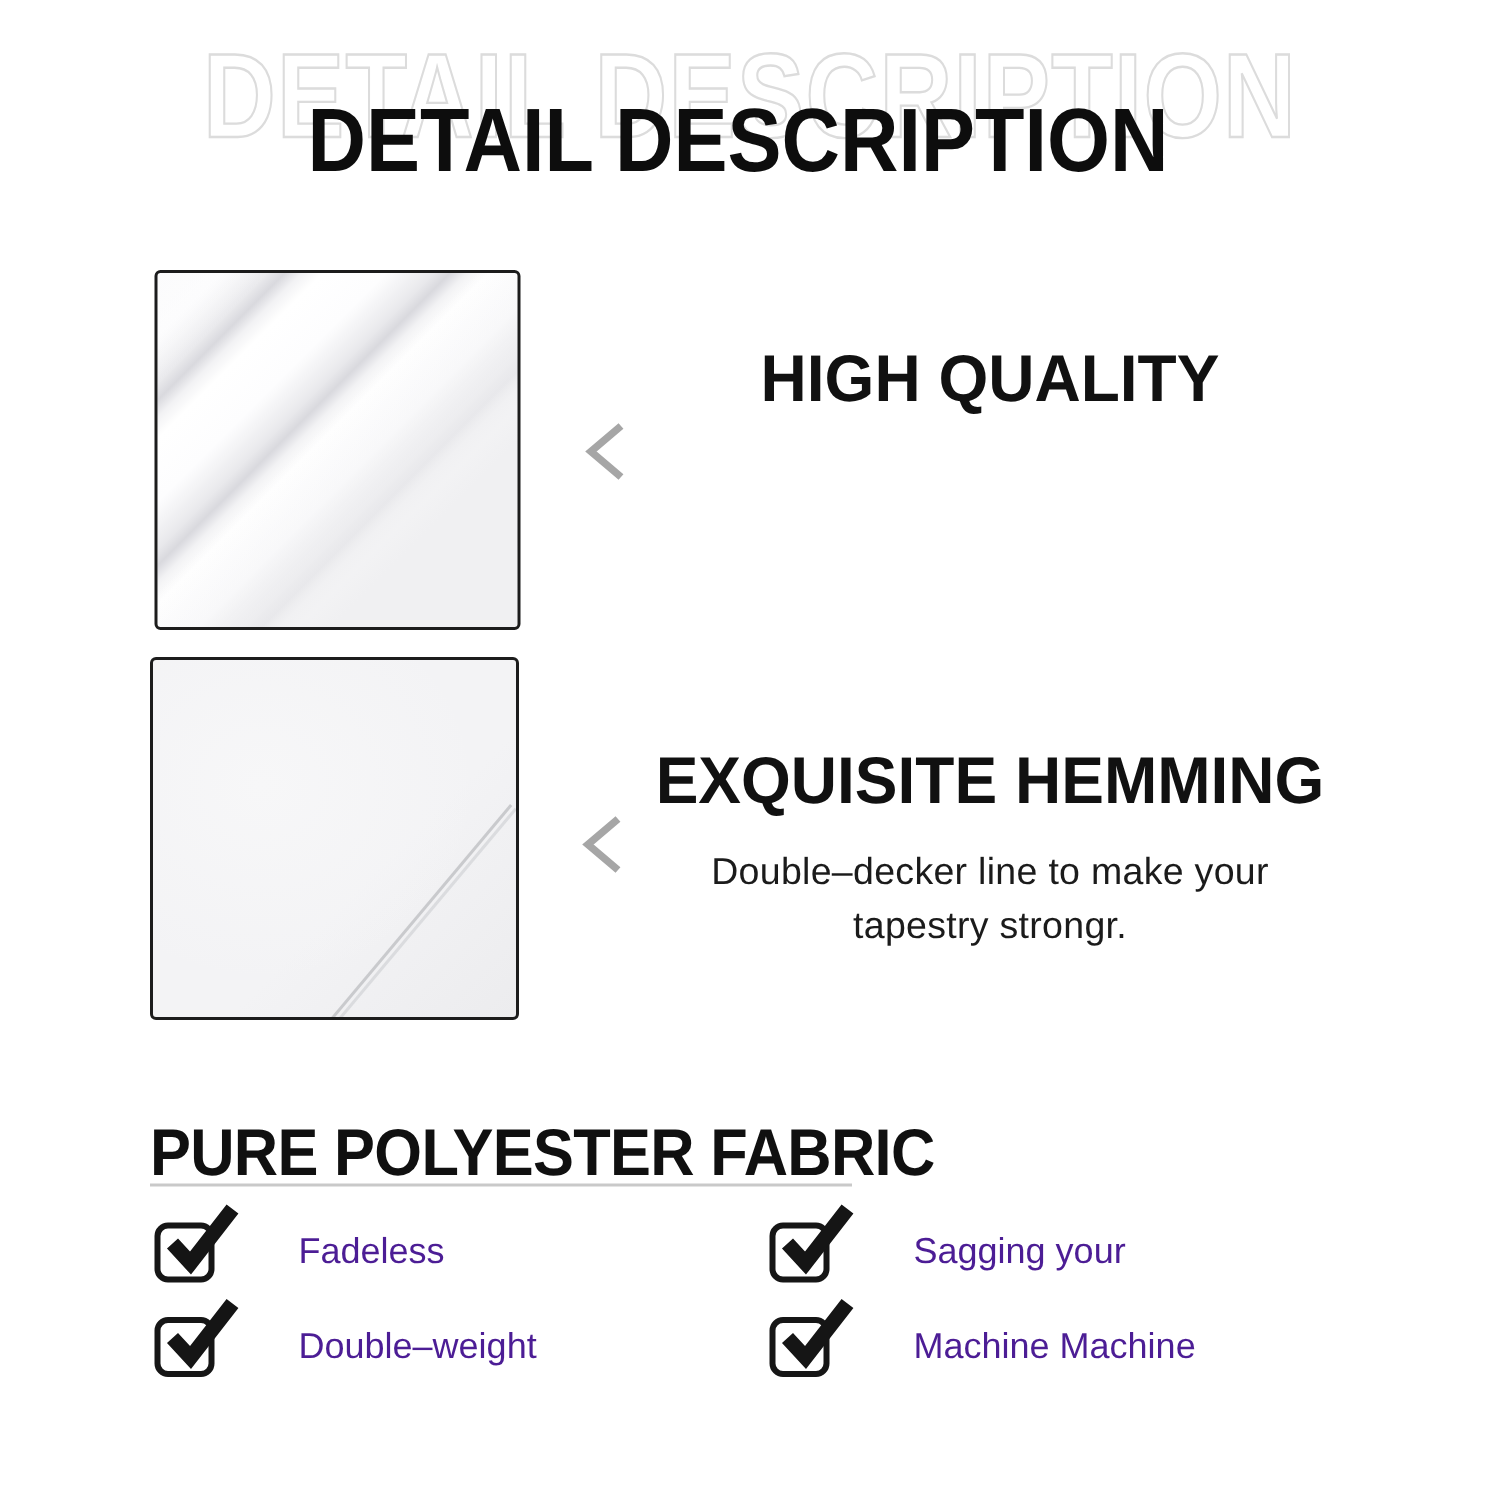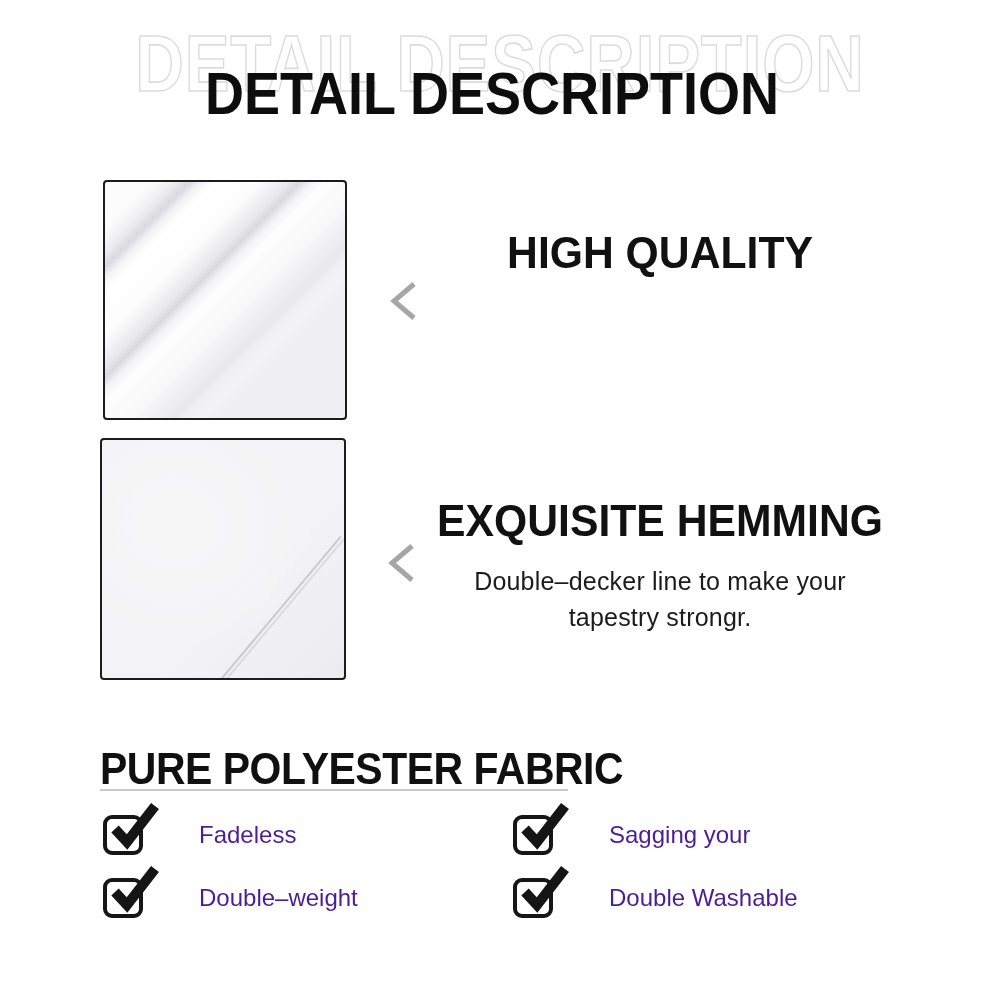--- a/index.html
+++ b/index.html
@@ -225,16 +225,16 @@
       <polyline points="7,28 19,41 47,5" fill="none" stroke="#151515" stroke-width="10" stroke-linecap="butt" stroke-linejoin="miter"></polyline>
     </svg>
     <div class="check-label">Double–weight</div>
   </div>
 
   <div class="check-item ci-4">
     <div class="cbox"></div>
     <svg class="cmark" viewBox="0 0 52 54">
       <polyline points="7,28 19,41 47,5" fill="none" stroke="#151515" stroke-width="10" stroke-linecap="butt" stroke-linejoin="miter"></polyline>
     </svg>
-    <div class="check-label">Double Washable</div>
+    <div class="check-label">Machine Machine</div>
   </div>
 
 </div>
 
 </body></html>

